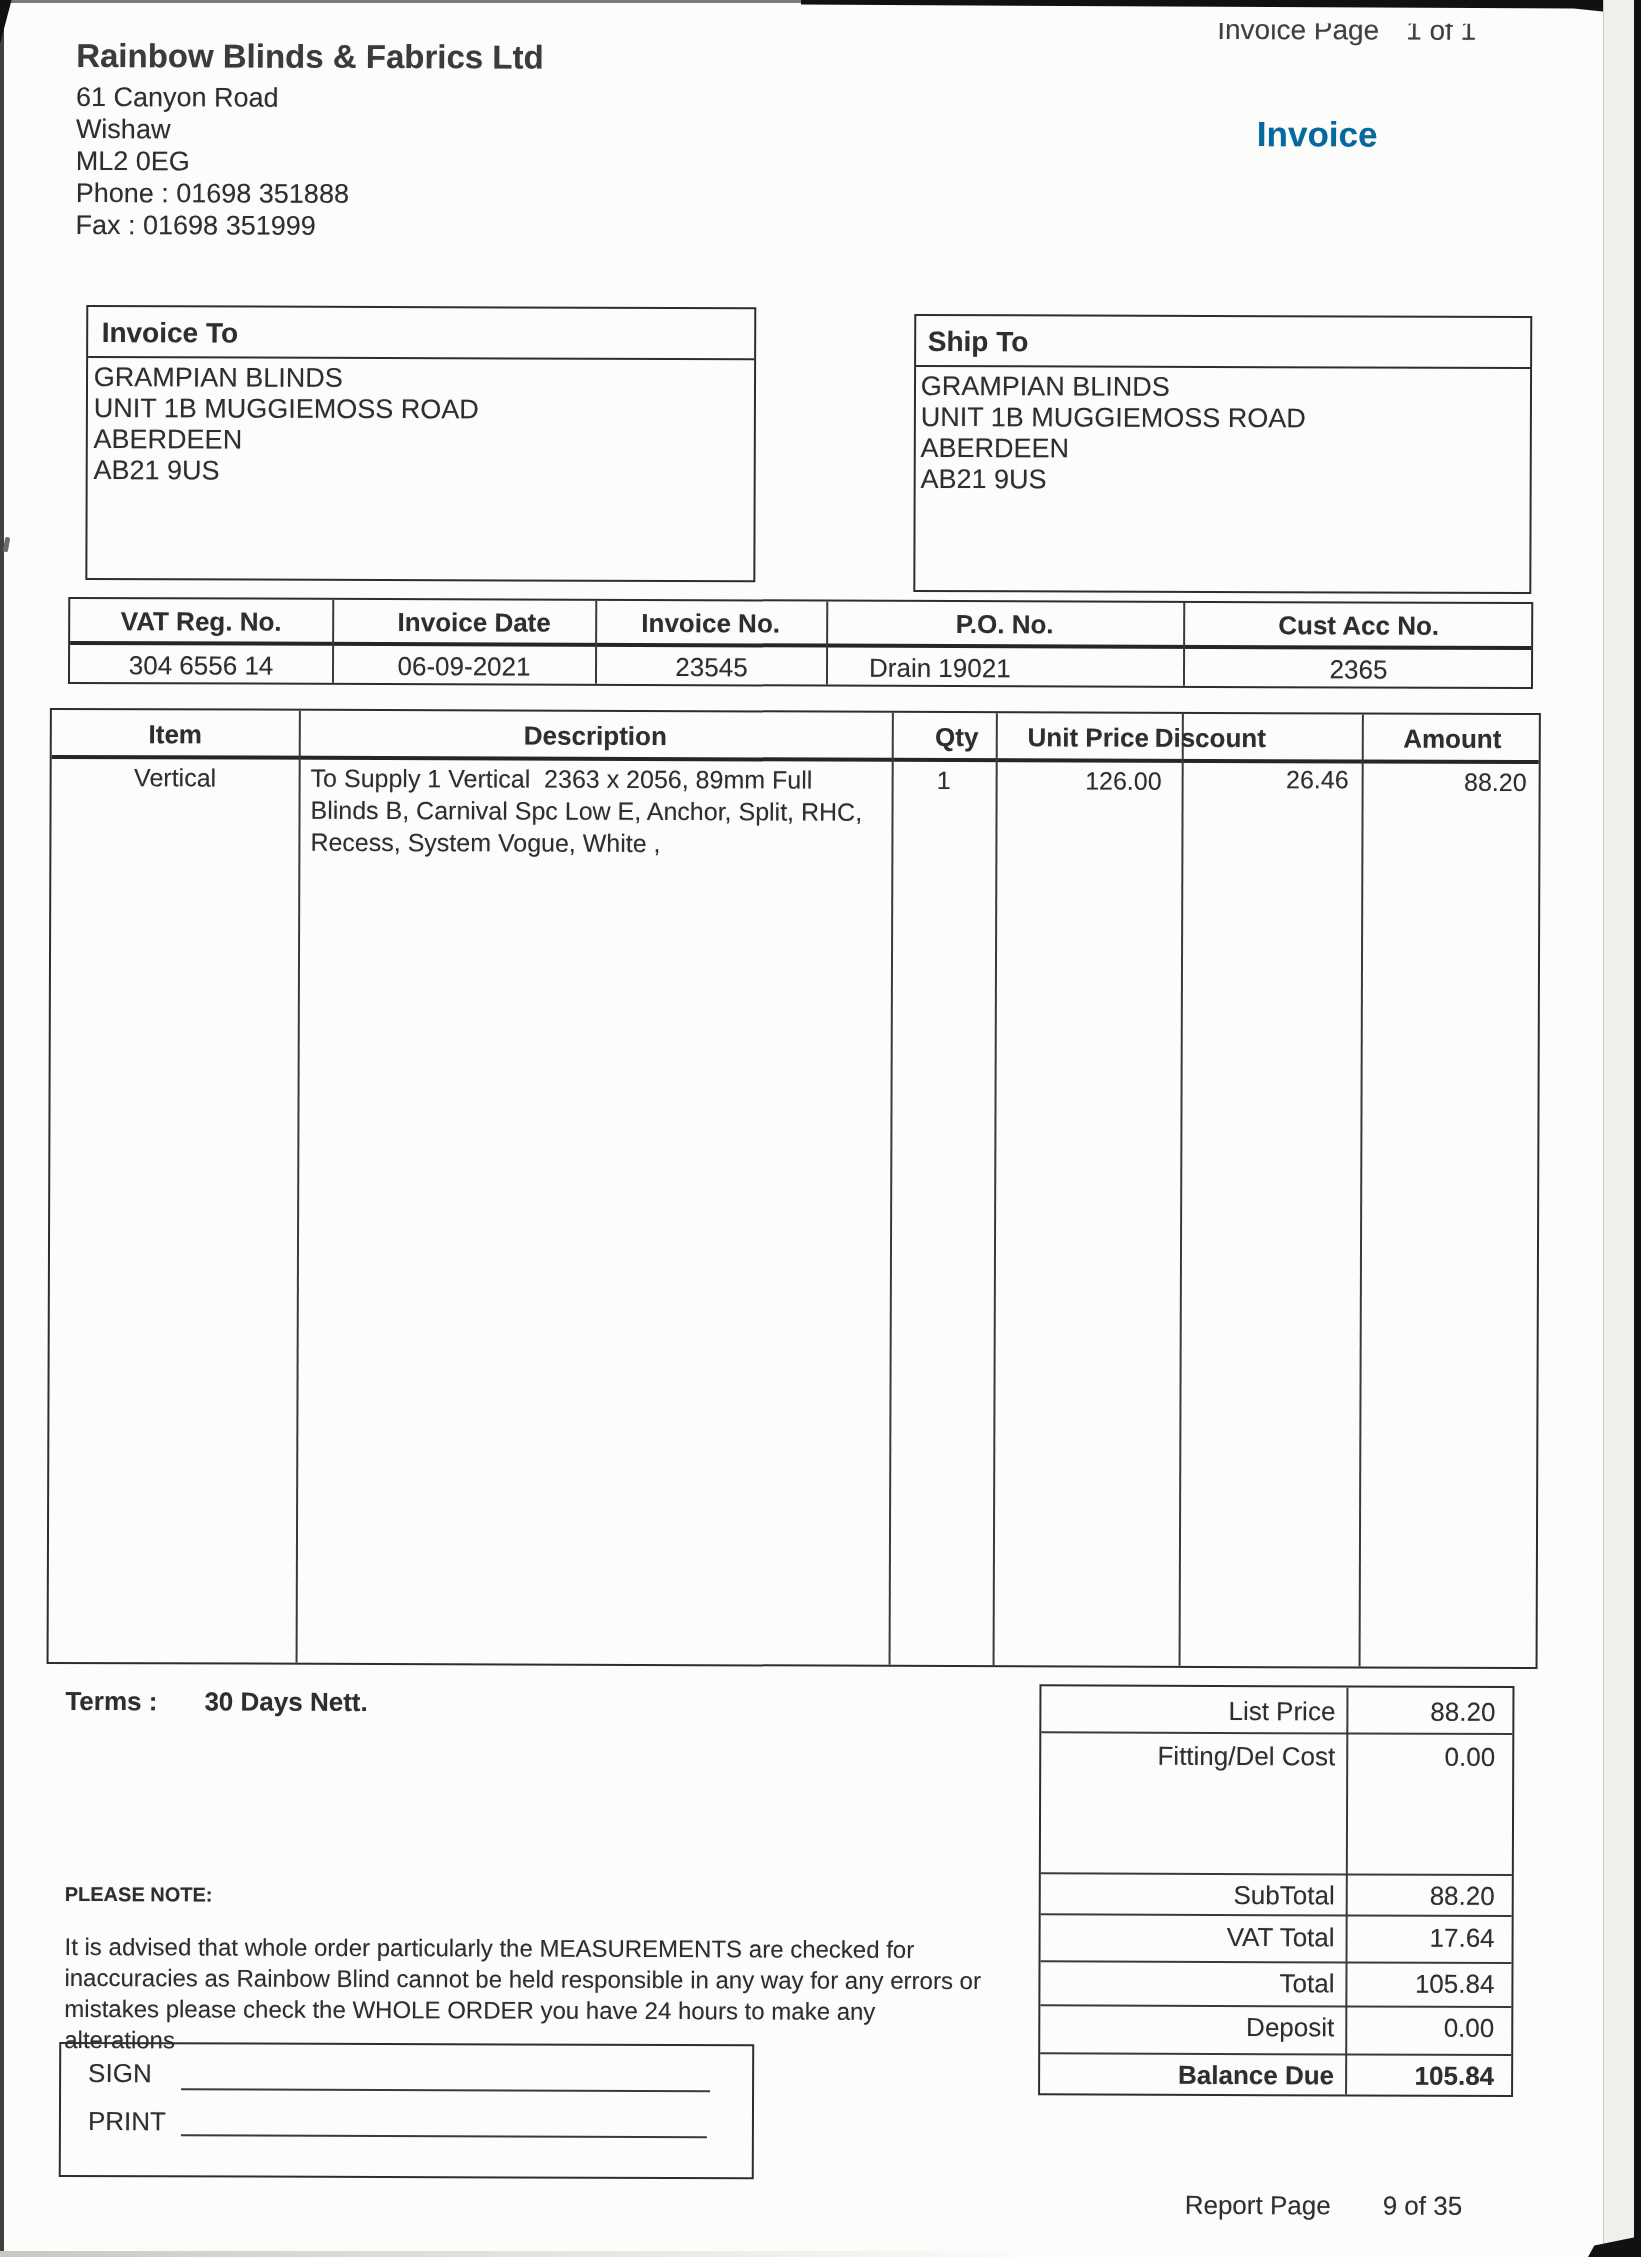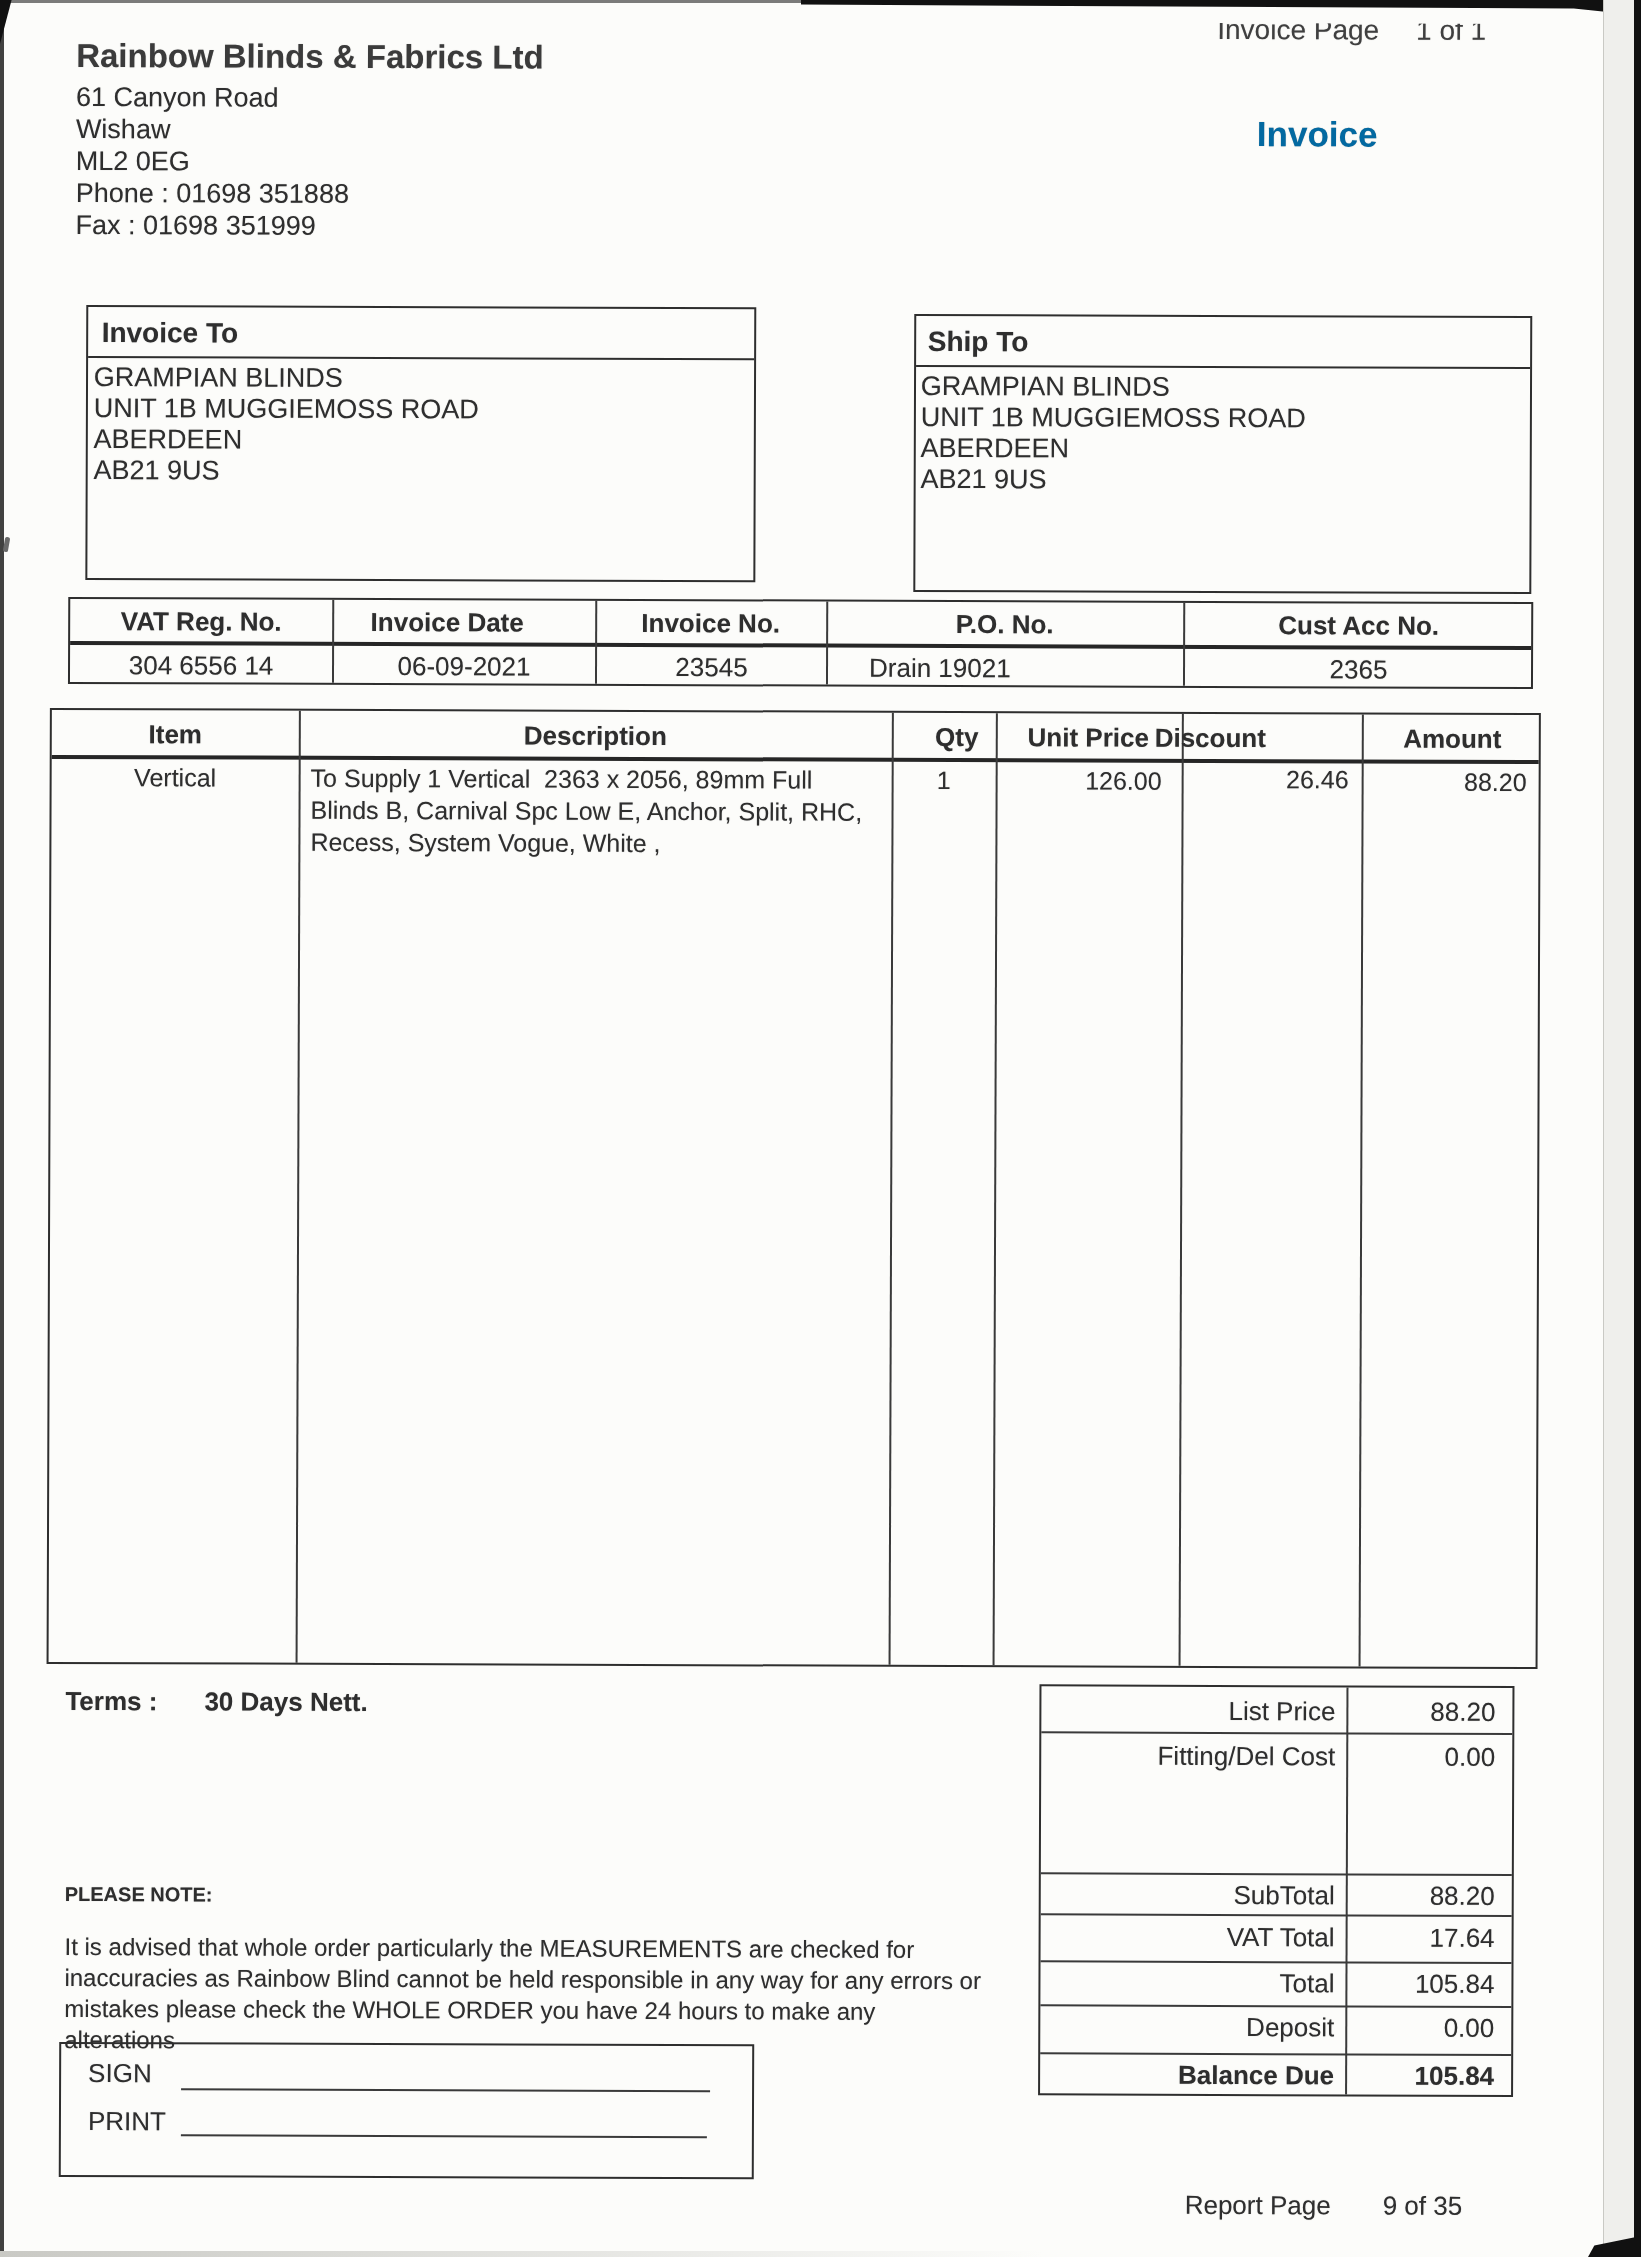--- a/index.html
+++ b/index.html
@@ -35,21 +35,21 @@
   <div class="scanline" style="left:1588px;top:2236px;width:53px;height:21px;
               clip-path:polygon(12% 45%,100% 0,100% 100%,0 100%);"></div>
   <div class="abs" style="left:0;top:2251px;width:1043px;height:6.8px;
               background:linear-gradient(to right,#c9c9c4,rgba(201,201,196,0));"></div>
   <div class="grainmark" style="left:3.9px;top:537px;width:4.8px;height:15.4px;transform:rotate(10deg);"></div>
 
   <div class="doc">
 
     <div class="abs clip-top" style="left:1215px;top:21px;width:309px;height:25px;font-size:28px;color:#3f3f3f;">
       <div style="margin-top:-8.7px;white-space:nowrap;">
-        <span>Invoice Page</span><span style="margin-left:37px;">1 of 1</span>
+        <span>Invoice Page</span><span style="margin-left:27px;">1 of 1</span>
       </div>
     </div>
 
     <div class="abs bold" style="left:74px;top:39px;font-size:33px;color:#3b3b3b;">Rainbow Blinds &amp; Fabrics Ltd</div>
     <div class="abs" style="left:74px;top:83px;font-size:27px;line-height:32px;">
       <div>61 Canyon Road</div>
       <div>Wishaw</div>
       <div>ML2 0EG</div>
       <div>Phone : 01698 351888</div>
       <div>Fax : 01698 351999</div>
@@ -77,21 +77,21 @@
       </div>
     </div>
 
     <div class="abs b3" style="left:68px;top:599px;width:1465px;height:87px;">
       <div class="hline thick" style="left:0;top:42px;width:100%;"></div>
       <div class="vline" style="left:262px;top:0;height:100%;"></div>
       <div class="vline" style="left:525px;top:0;height:100%;"></div>
       <div class="vline" style="left:756px;top:0;height:100%;"></div>
       <div class="vline" style="left:1113px;top:0;height:100%;"></div>
       <div class="abs ctr bold" style="left:0;top:6.8px;width:262px;font-size:26px;">VAT Reg. No.</div>
-      <div class="abs ctr bold" style="left:245px;top:6.8px;width:264px;font-size:26px;">Invoice Date</div>
+      <div class="abs ctr bold" style="left:272px;top:6.8px;width:264px;font-size:26px;">Invoice Date</div>
       <div class="abs ctr bold" style="left:525px;top:6.8px;width:231px;font-size:26px;">Invoice No.</div>
       <div class="abs ctr bold" style="left:756px;top:6.8px;width:357px;font-size:26px;">P.O. No.</div>
       <div class="abs ctr bold" style="left:1113px;top:6.8px;width:351px;font-size:26px;">Cust Acc No.</div>
       <div class="abs ctr" style="left:0;top:51px;width:262px;font-size:26px;">304 6556 14</div>
       <div class="abs ctr" style="left:262px;top:51px;width:264px;font-size:26px;">06-09-2021</div>
       <div class="abs ctr" style="left:525px;top:51px;width:233px;font-size:26px;">23545</div>
       <div class="abs" style="left:799px;top:51px;font-size:26px;">Drain 19021</div>
       <div class="abs ctr" style="left:1113px;top:51px;width:351px;font-size:26px;">2365</div>
     </div>
 

